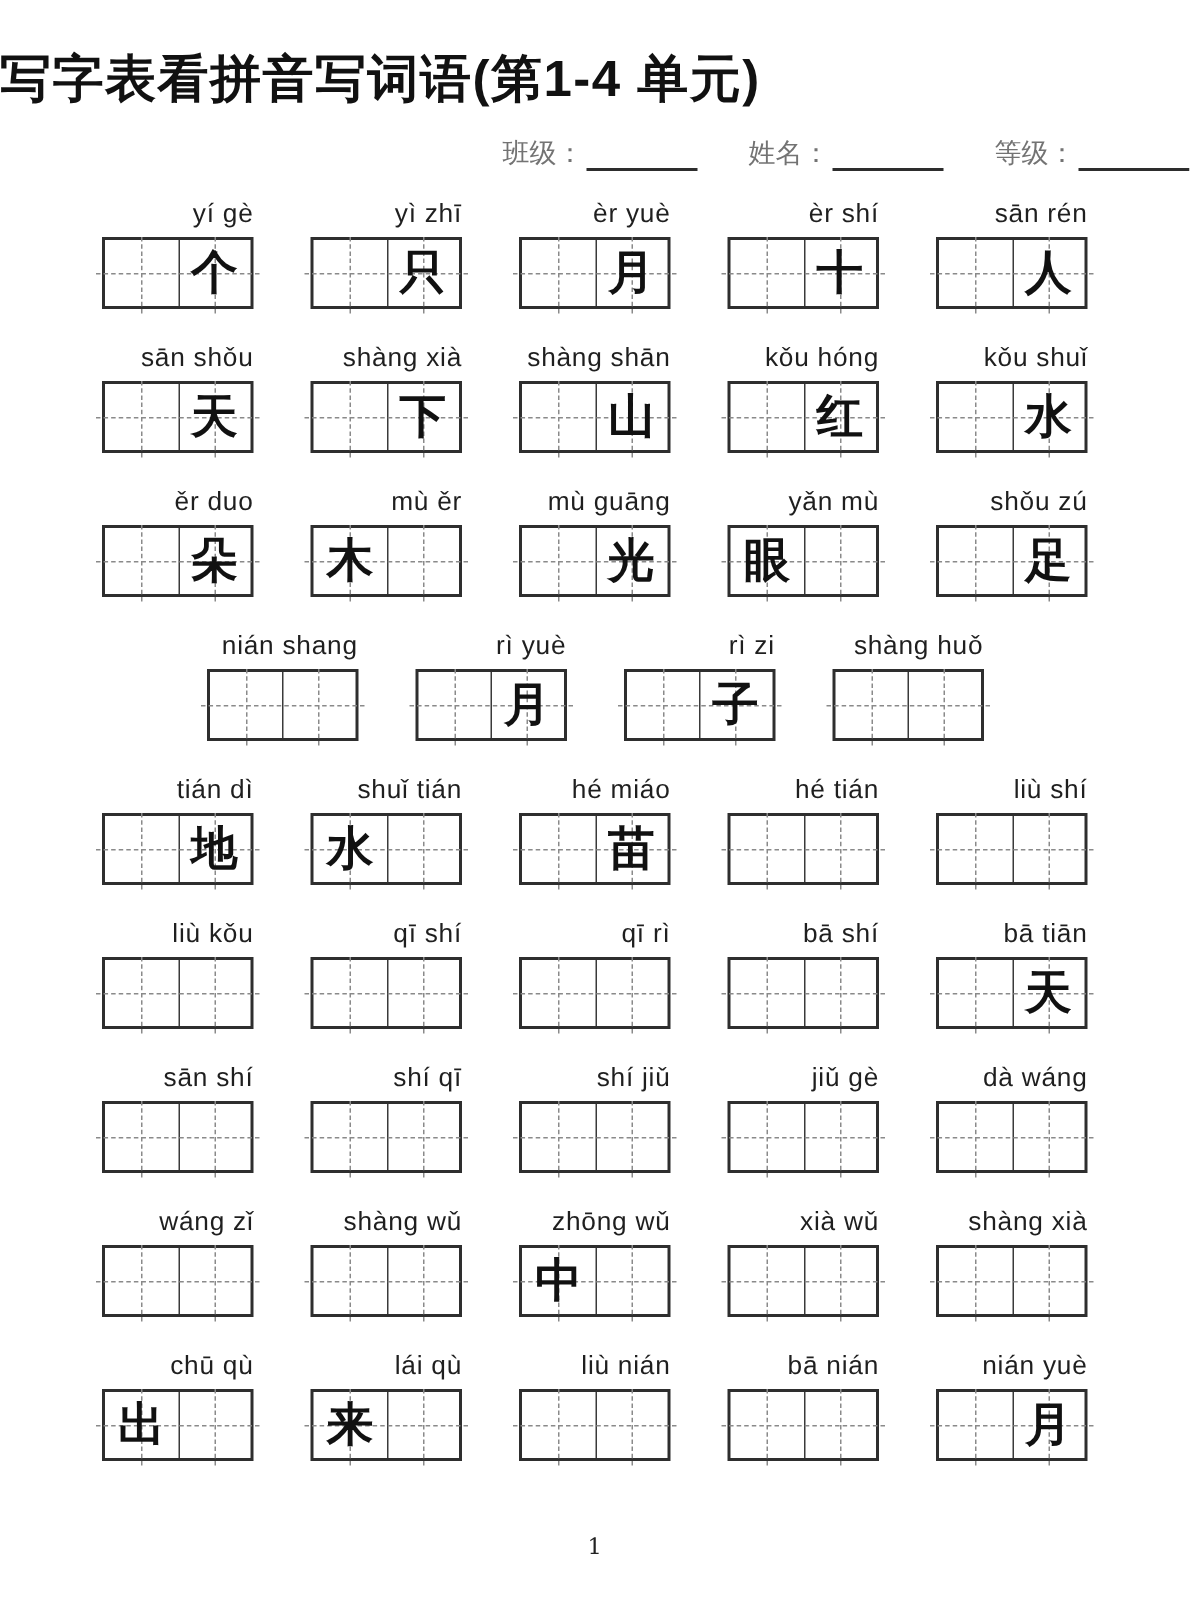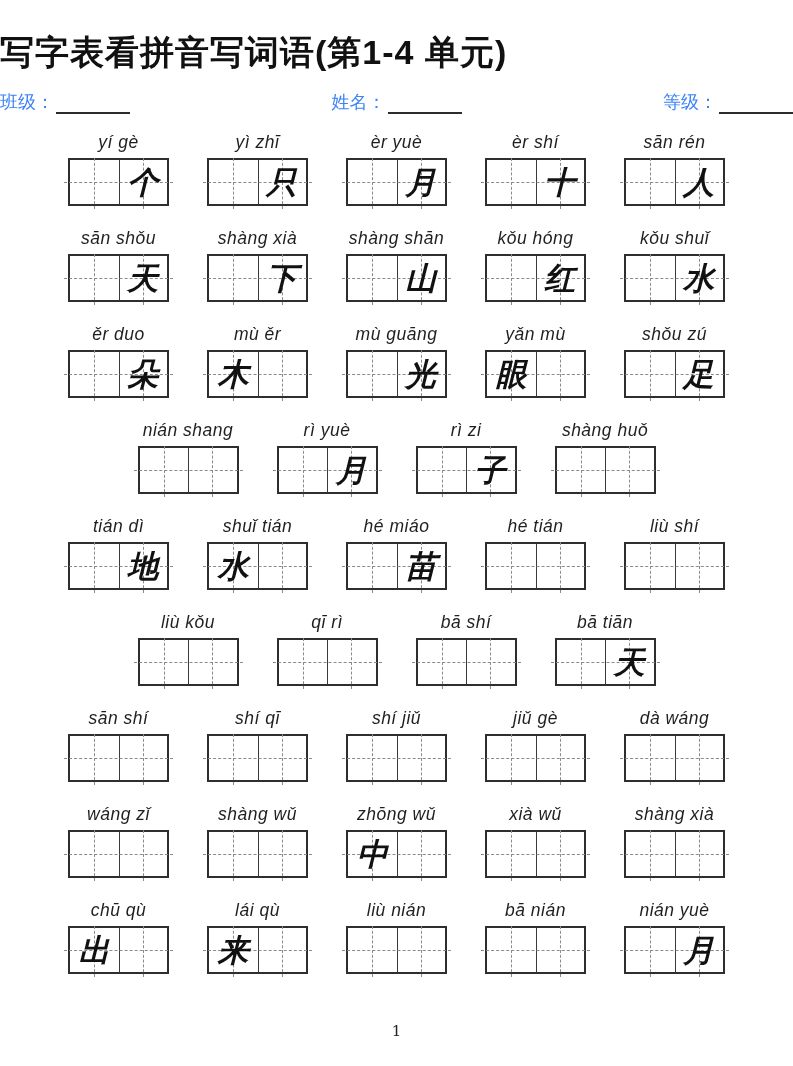--- a/index.html
+++ b/index.html
@@ -13,26 +13,26 @@
   }
   .page-title{
     margin-top:30px;
     font-size:34px;
     font-weight:bold;
     letter-spacing:1px;
     color:#111;
   }
   .fields-row{
     display:flex;
-    justify-content:space-between;
+    justify-content:flex-end;
     align-items:flex-end;
     gap:34px;
     margin-top:14px;
     font-size:18px;
-    color:#3b82f6;
+    color:#737373;
   }
   .field{display:flex;align-items:flex-end;}
   .field-label{white-space:nowrap;}
   .field-line{
     display:inline-block;
     width:74px;
     height:16px;
     border-bottom:2px solid #2d2d2d;
     margin-left:2px;
   }
@@ -42,22 +42,21 @@
   .grid-row{
     display:flex;
     justify-content:center;
     gap:38px;
     margin-bottom:22px;
   }
   .word-cell{
     width:101px;
     display:flex;
     flex-direction:column;
-    align-items:center;
-    font-style:italic;
+    align-items:flex-end;
   }
   .pinyin-label{
     font-size:17.5px;
     color:#1f1f1f;
     margin-bottom:5px;
     white-space:nowrap;
     letter-spacing:0.5px;
   }
   .writing-box{
     position:relative;
@@ -392,20 +391,29 @@
       <div class="word-cell">
         <div class="pinyin-label">liù kǒu</div>
         <div class="writing-box">
           <div class="wb-half h1"></div>
           <div class="wb-half h2"></div>
           <div class="wb-divider"></div>
           <div class="wb-hline"></div>
         </div>
       </div>
       <div class="word-cell">
+        <div class="pinyin-label">qī shí</div>
+        <div class="writing-box">
+          <div class="wb-half h1"></div>
+          <div class="wb-half h2"></div>
+          <div class="wb-divider"></div>
+          <div class="wb-hline"></div>
+        </div>
+      </div>
+      <div class="word-cell">
         <div class="pinyin-label">qī rì</div>
         <div class="writing-box">
           <div class="wb-half h1"></div>
           <div class="wb-half h2"></div>
           <div class="wb-divider"></div>
           <div class="wb-hline"></div>
         </div>
       </div>
       <div class="word-cell">
         <div class="pinyin-label">bā shí</div>

